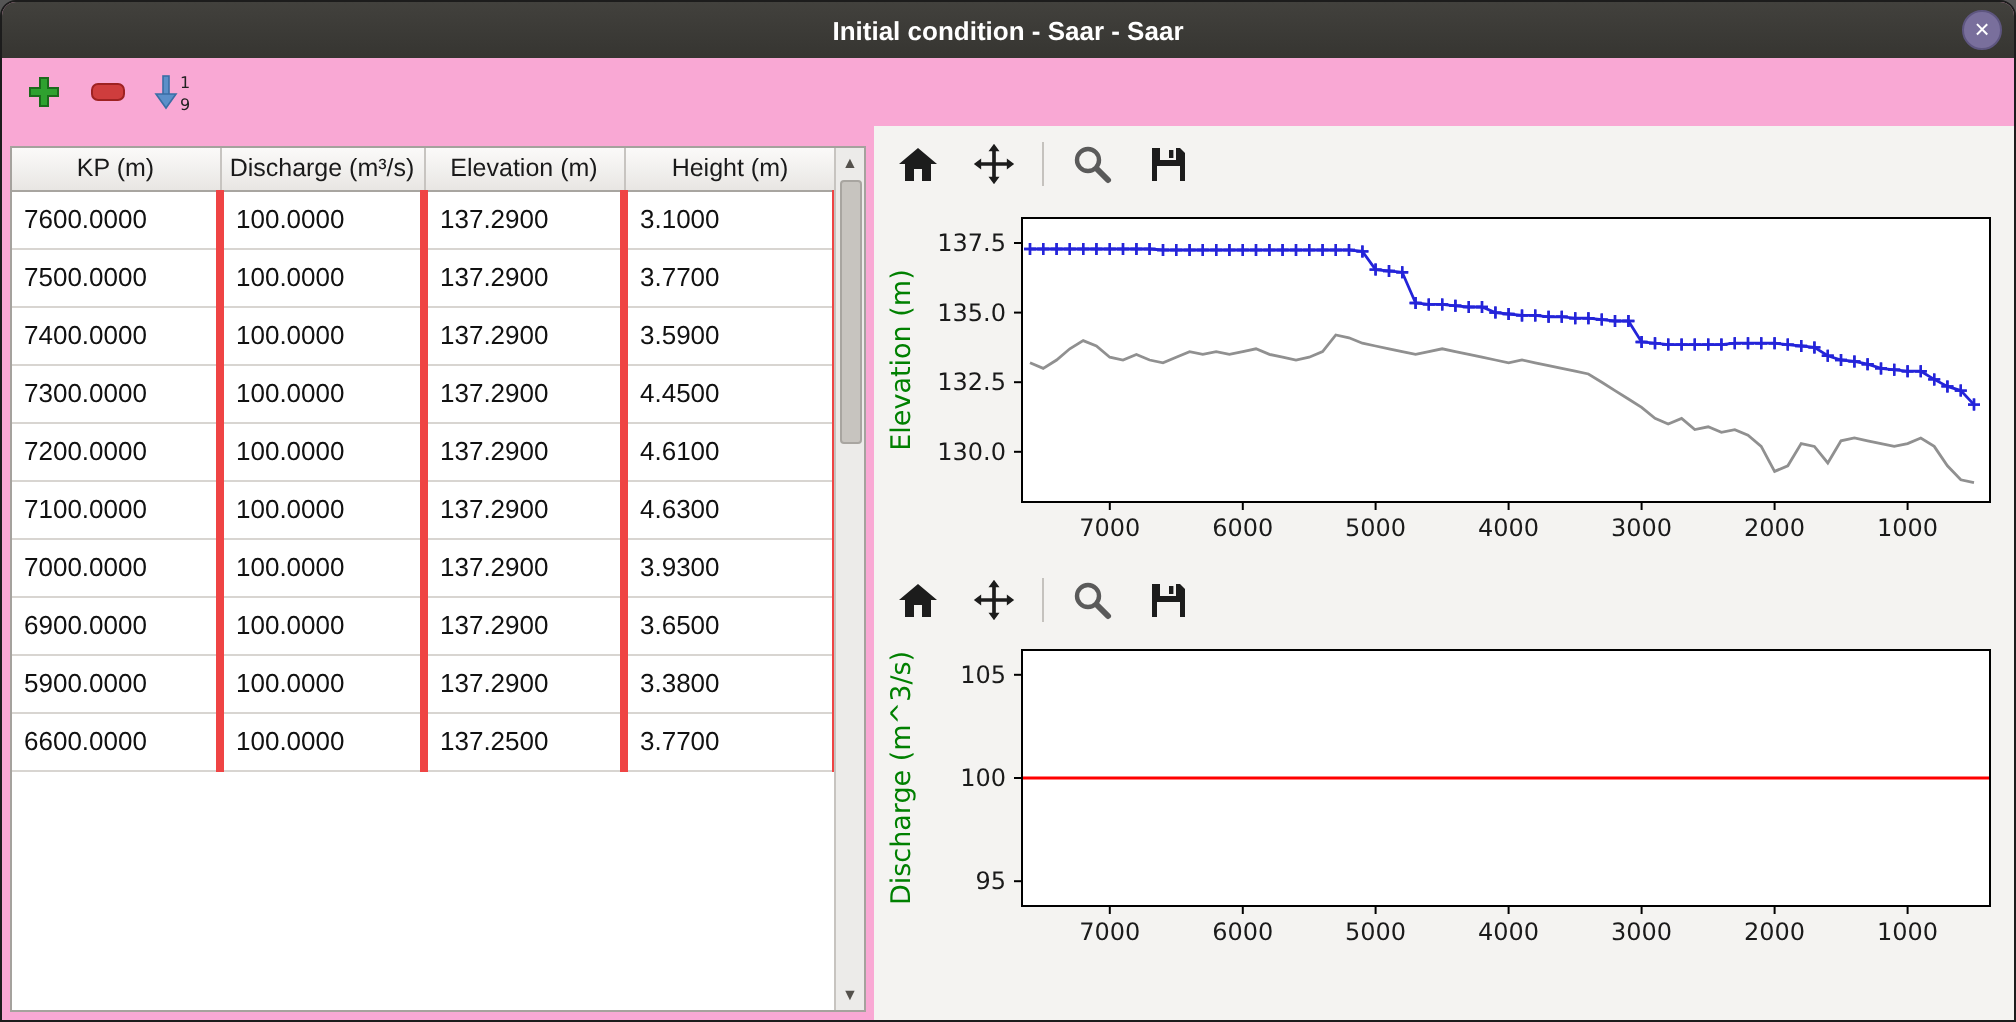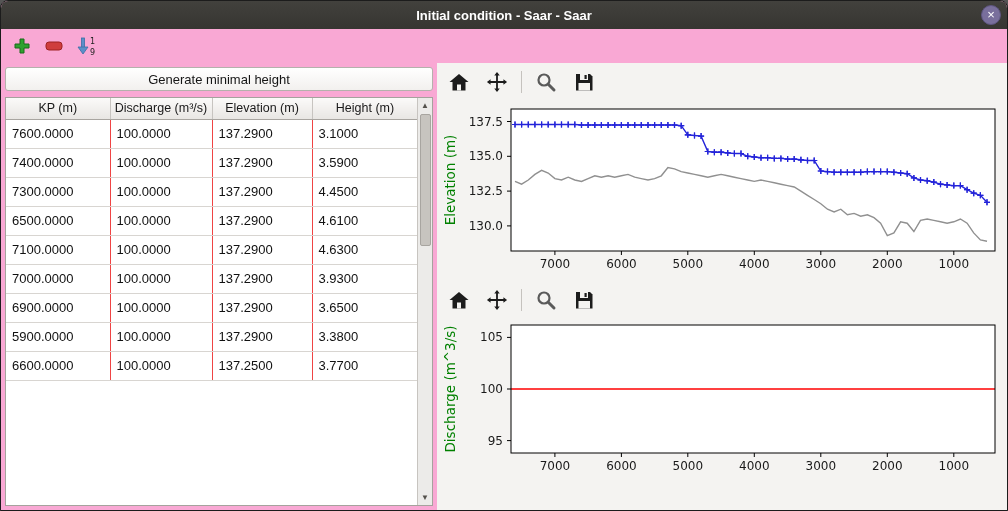--- a/index.html
+++ b/index.html
@@ -21,21 +21,21 @@
   
   .left-panel { width:436px; flex:0 0 auto; padding:4px; display:flex; flex-direction:column; }
   .btn-row { display:flex; gap:4px; margin-bottom:6px; }
   .gen-btn { flex:1; height:24px; background:linear-gradient(#ffffff,#f2f0ee); border:1px solid #b4b1ac; border-radius:3px; font-size:13px; color:#151515; font-family:inherit; }
 
   .table-wrap { height:496px; border:1px solid #a5a29d; background:#fff; display:flex; overflow:hidden; }
   .table-area { flex:1; overflow:hidden; }
   table { border-collapse:collapse; table-layout:fixed; width:100%; }
   col.c0{width:104px} col.c1{width:102px} col.c2{width:100px} col.c3{width:106px}
   th { height:21px; background:linear-gradient(#fbfaf9,#e8e6e3); border-right:1px solid #c7c4c0; border-bottom:1px solid #a8a5a0; font-weight:normal; font-size:12.5px; color:#1a1a1a; text-align:center; }
-  td { height:29px; border-right:1px solid #ef4444; border-bottom:1px solid #d8d5d1; font-size:13px; color:#111; padding-left:6px; background:#fff; }
+  td { height:29px; border-right:4px solid #ef4444; border-bottom:1px solid #d8d5d1; font-size:13px; color:#111; padding-left:6px; background:#fff; }
 
   
   .vscroll { width:15px; flex:0 0 auto; background:#ecebe9; border-left:1px solid #c7c4c0; display:flex; flex-direction:column; align-items:center; }
   .scroll-arrow { width:15px; height:15px; font-size:8px; color:#54514c; text-align:center; line-height:15px; user-select:none; }
   .scroll-thumb { width:11px; height:132px; background:#c7c4bf; border:1px solid #a8a5a0; border-radius:2px; margin-top:1px; }
   .scroll-track-fill { flex:1; }
 
   
   .right-panel { flex:1; background:#f4f3f1; padding:2px 0 0 2px; display:flex; flex-direction:column; }
   .plot-toolbar { height:34px; display:flex; align-items:center; gap:10px; padding:0 6px; }
@@ -74,21 +74,20 @@
         <text x="14" y="8" font-size="8" fill="#222">1</text>
         <text x="14" y="19" font-size="8" fill="#222">9</text>
       </svg>
     </button>
   </div>
 
   <div class="content">
 
     <div class="left-panel">
       <div class="btn-row">
-        <button class="gen-btn">Generate minimal height</button>
       </div>
 
       <div class="table-wrap">
         <div class="table-area">
           <table>
             <colgroup>
                 <col class="c0">
                 <col class="c1">
                 <col class="c2">
                 <col class="c3">
@@ -102,33 +101,39 @@
                 </tr>
               </thead>
             <tbody>
                 <tr>
                   <td>7600.0000</td>
                   <td>100.0000</td>
                   <td>137.2900</td>
                   <td>3.1000</td>
                 </tr>
                 <tr>
+                  <td>7500.0000</td>
+                  <td>100.0000</td>
+                  <td>137.2900</td>
+                  <td>3.7700</td>
+                </tr>
+                <tr>
                   <td>7400.0000</td>
                   <td>100.0000</td>
                   <td>137.2900</td>
                   <td>3.5900</td>
                 </tr>
                 <tr>
                   <td>7300.0000</td>
                   <td>100.0000</td>
                   <td>137.2900</td>
                   <td>4.4500</td>
                 </tr>
                 <tr>
-                  <td>6500.0000</td>
+                  <td>7200.0000</td>
                   <td>100.0000</td>
                   <td>137.2900</td>
                   <td>4.6100</td>
                 </tr>
                 <tr>
                   <td>7100.0000</td>
                   <td>100.0000</td>
                   <td>137.2900</td>
                   <td>4.6300</td>
                 </tr>

